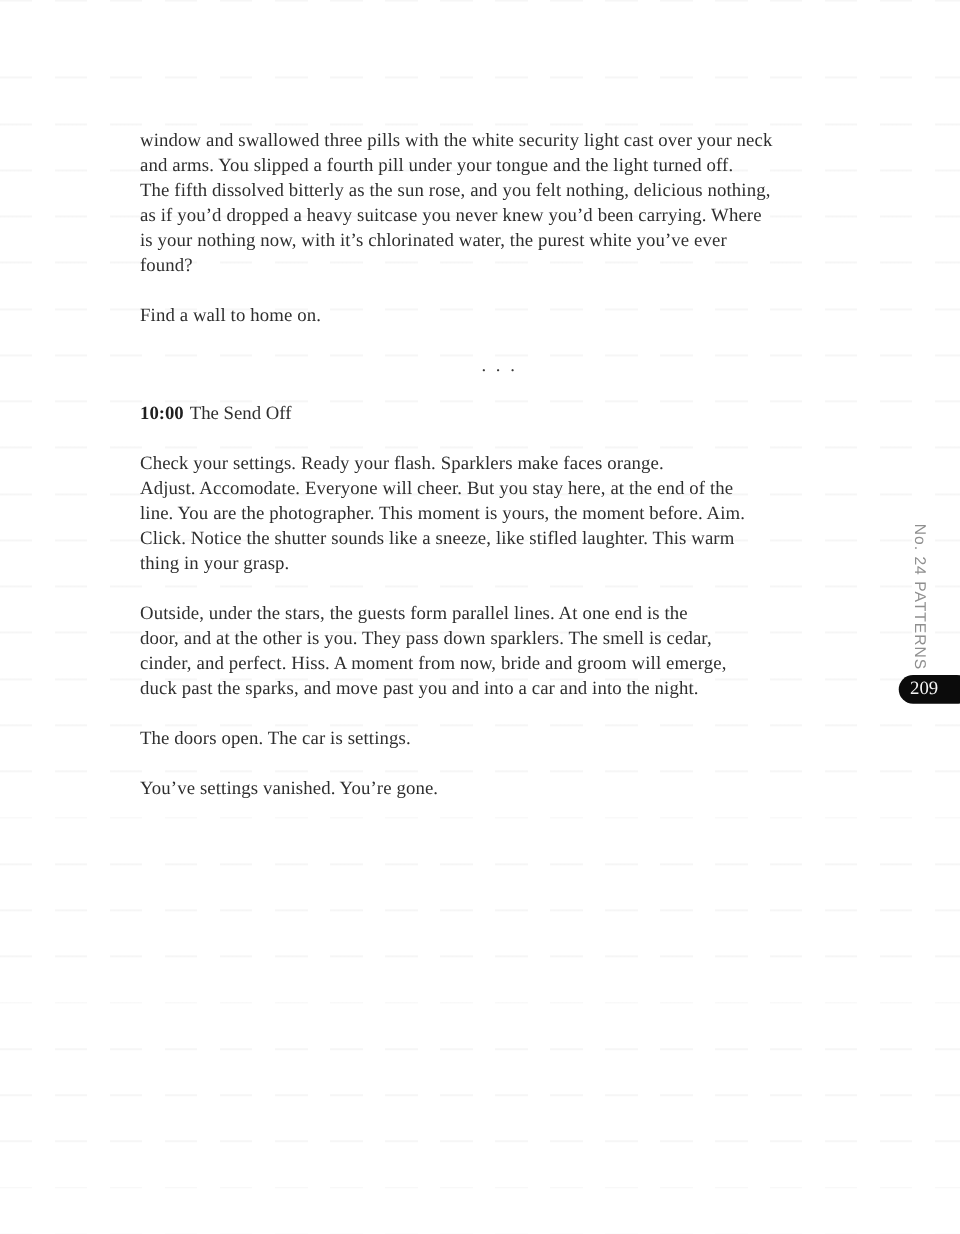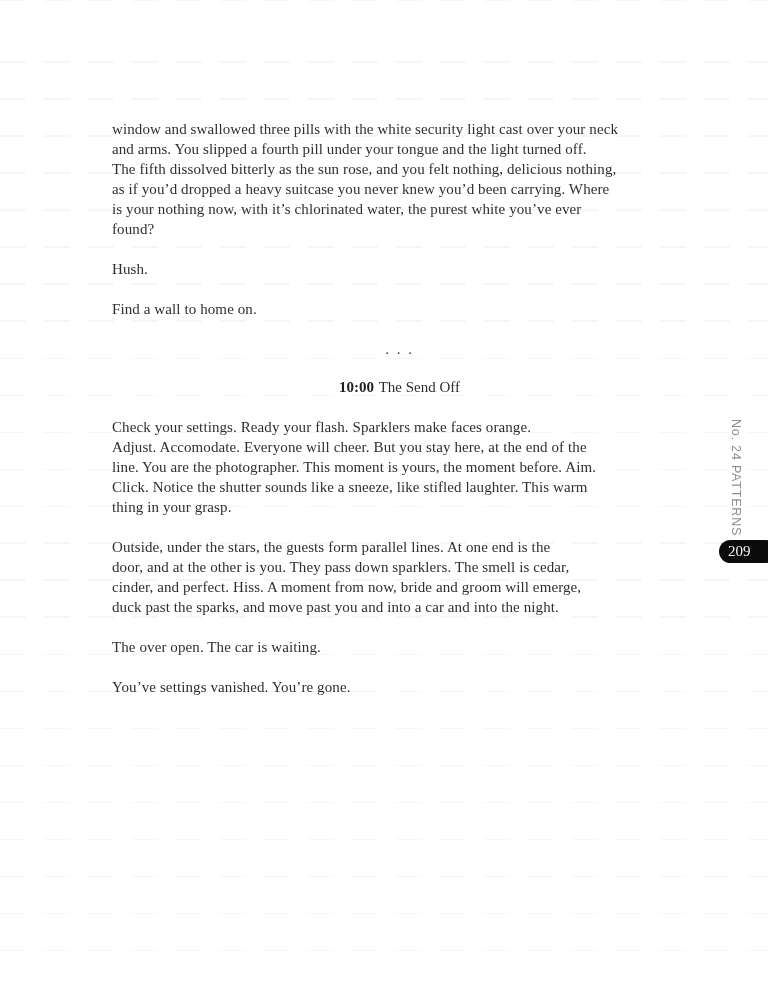--- a/index.html
+++ b/index.html
@@ -33,35 +33,34 @@
   }
   .text-column {
     position: absolute;
     left: 112px;
     top: 103px;
     width: 575px;
     font-size: 15px;
     line-height: 20px;
   }
   .para {
-    margin: 16px 0 20px 0;
+    margin: 0 0 20px 0;
     white-space: pre-line;
     letter-spacing: 0.1px;
   }
   .separator {
     margin: 2px 0 18px 0;
     text-align: center;
     letter-spacing: 2px;
     color: #3a3a3a;
   }
   .section-heading {
     margin: 0 0 20px 0;
     font-size: 15px;
     line-height: 20px;
-    text-align: center;
   }
   .section-heading .time {
     font-weight: bold;
     color: #1f1f1f;
   }
   .section-heading .title {
     margin-left: 0.32em;
   }
   .margin-label {
     position: absolute;
@@ -97,32 +96,31 @@
 
 <div class="scan-artifacts"></div>
 
 <div class="text-column">
   <p class="para">window and swallowed three pills with the white security light cast over your neck
 and arms. You slipped a fourth pill under your tongue and the light turned off.
 The fifth dissolved bitterly as the sun rose, and you felt nothing, delicious nothing,
 as if you’d dropped a heavy suitcase you never knew you’d been carrying. Where
 is your nothing now, with it’s chlorinated water, the purest white you’ve ever
 found?</p>
-  <p class="para">Hush.</p>
   <p class="para">Find a wall to home on.</p>
   <p class="separator">. . .</p>
   <p class="section-heading"><span class="time">10:00</span><span class="title">The Send Off</span></p>
   <p class="para">Check your settings. Ready your flash. Sparklers make faces orange.
 Adjust. Accomodate. Everyone will cheer. But you stay here, at the end of the
 line. You are the photographer. This moment is yours, the moment before. Aim.
 Click. Notice the shutter sounds like a sneeze, like stifled laughter. This warm
 thing in your grasp.</p>
   <p class="para">Outside, under the stars, the guests form parallel lines. At one end is the
 door, and at the other is you. They pass down sparklers. The smell is cedar,
 cinder, and perfect. Hiss. A moment from now, bride and groom will emerge,
 duck past the sparks, and move past you and into a car and into the night.</p>
-  <p class="para">The over open. The car is waiting.</p>
+  <p class="para">The doors open. The car is settings.</p>
   <p class="para">You’ve settings vanished. You’re gone.</p>
 </div>
 
 <div class="margin-label">No. 24 PATTERNS</div>
 
 <div class="page-number-badge">209</div>
 
 </body></html>

